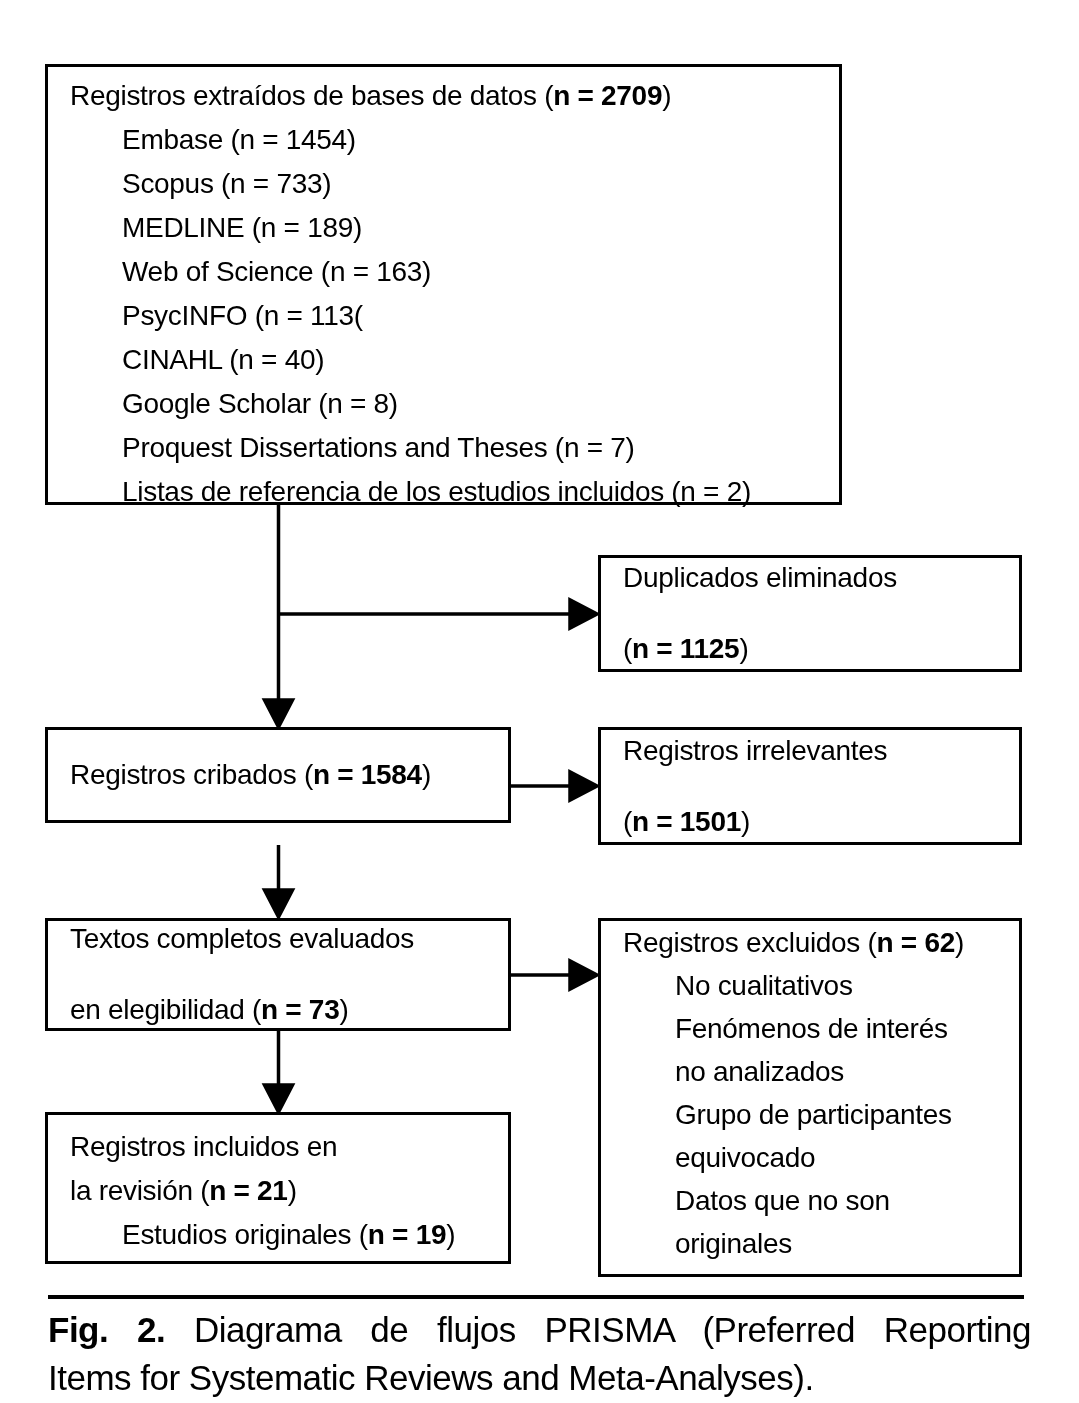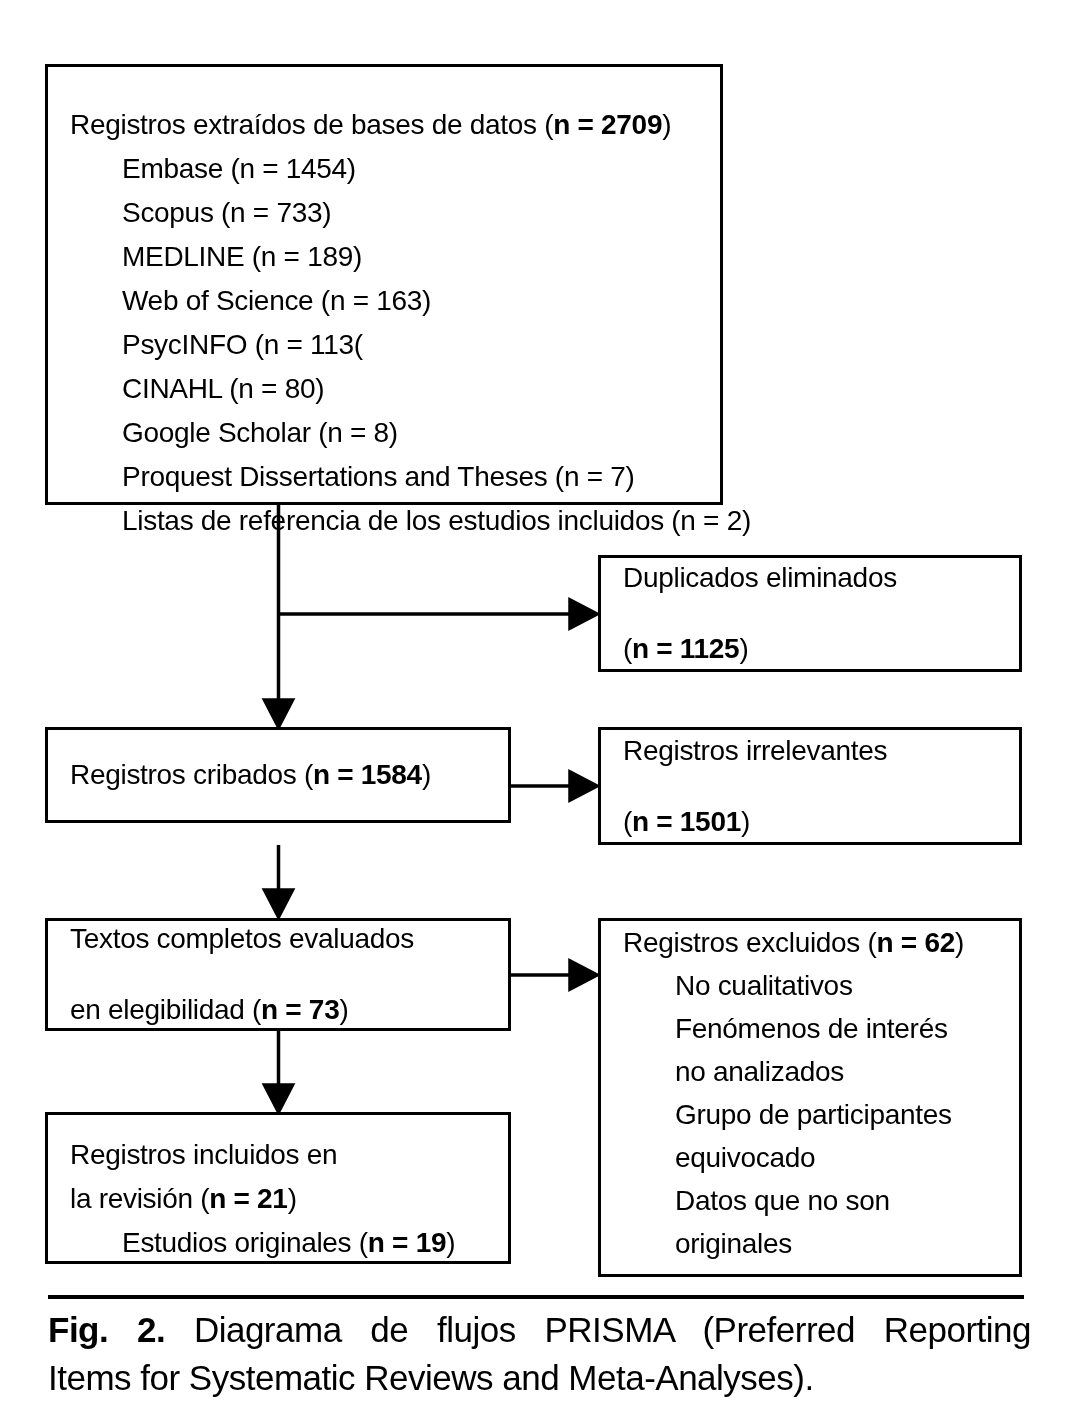--- a/index.html
+++ b/index.html
@@ -19,27 +19,27 @@
     box-sizing:border-box;
     font-size:28px;
     line-height:44px;
     letter-spacing:-0.3px;
     white-space:nowrap;
   }
   .box .bold, .box b{font-weight:bold;}
   .pad-title{padding-left:22px;}
   .pad-sub{padding-left:74px;}
   .vcenter{display:flex;flex-direction:column;justify-content:center;gap:27px;}
-  #box-identified{left:45px;top:64px;width:678px;height:441px;padding-top:36px;}
+  #box-identified{left:45px;top:64px;width:797px;height:441px;padding-top:7px;}
   #box-duplicates{left:598px;top:555px;width:424px;height:117px;}
   #box-screened{left:45px;top:727px;width:466px;height:96px;}
   #box-irrelevant{left:598px;top:727px;width:424px;height:118px;}
   #box-fulltext{left:45px;top:918px;width:466px;height:113px;}
   #box-excluded{left:598px;top:918px;width:424px;height:359px;padding-top:0;line-height:43px;}
-  #box-included{left:45px;top:1112px;width:466px;height:152px;padding-top:18px;}
+  #box-included{left:45px;top:1112px;width:466px;height:152px;padding-top:10px;}
   .caption-rule{
     position:absolute;left:48px;top:1295px;width:976px;height:4px;background:#000000;
   }
   .caption{
     position:absolute;left:48px;top:1306px;width:983px;
     font-size:35px;line-height:48px;letter-spacing:-0.5px;
   }
   .caption .just{text-align:justify;text-align-last:justify;}
   .caption b{font-weight:bold;}
 </style>
@@ -65,21 +65,21 @@
     </g>
   </svg>
 
   <div class="box" id="box-identified">
     <div class="pad-title"><span>Registros extraídos de bases de datos (</span><b>n = 2709</b><span>)</span></div>
     <div class="pad-sub">Embase (n = 1454)</div>
     <div class="pad-sub">Scopus (n = 733)</div>
     <div class="pad-sub">MEDLINE (n = 189)</div>
     <div class="pad-sub">Web of Science (n = 163)</div>
     <div class="pad-sub">PsycINFO (n = 113(</div>
-    <div class="pad-sub">CINAHL (n = 80)</div>
+    <div class="pad-sub">CINAHL (n = 40)</div>
     <div class="pad-sub">Google Scholar (n = 8)</div>
     <div class="pad-sub">Proquest Dissertations and Theses (n = 7)</div>
     <div class="pad-sub">Listas de referencia de los estudios incluidos (n = 2)</div>
   </div>
 
   <div class="box vcenter" id="box-duplicates">
     <div class="pad-title">Duplicados eliminados</div>
     <div class="pad-title"><span>(</span><b>n = 1125</b><span>)</span></div>
   </div>
 

